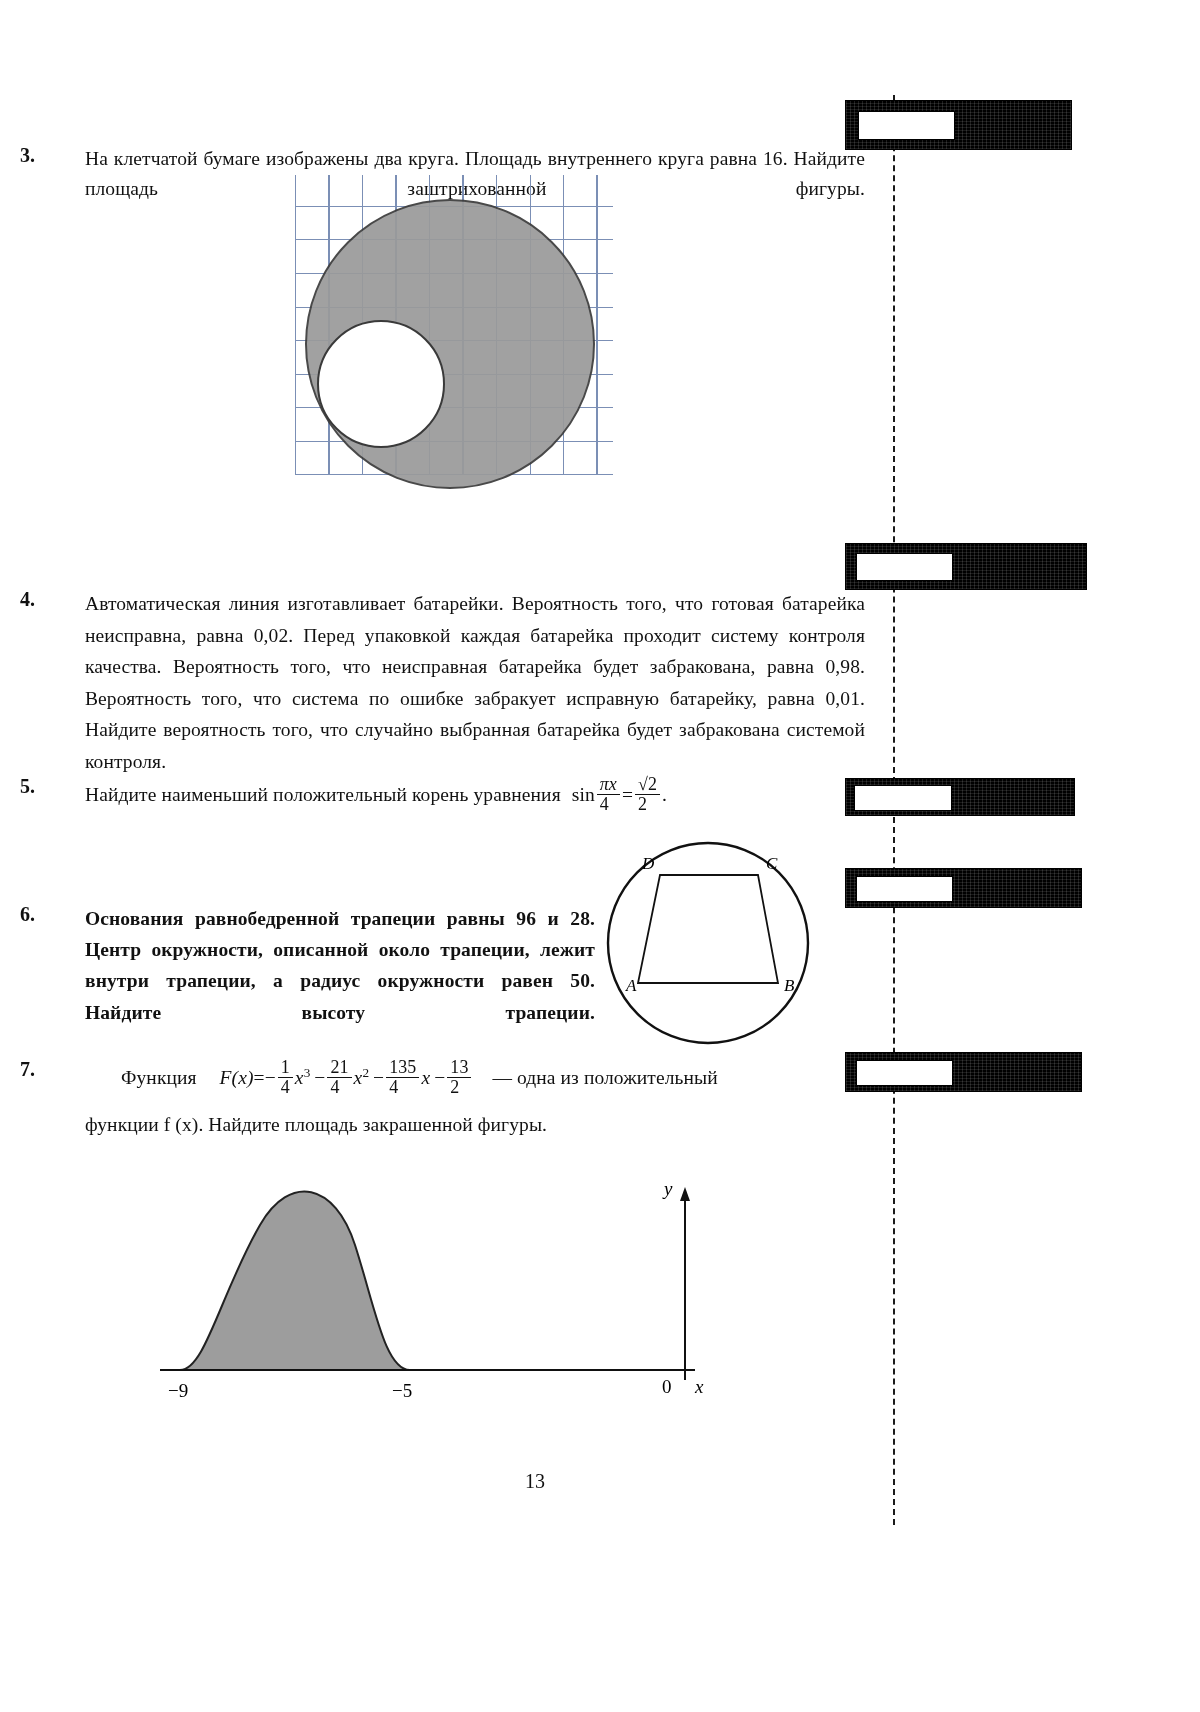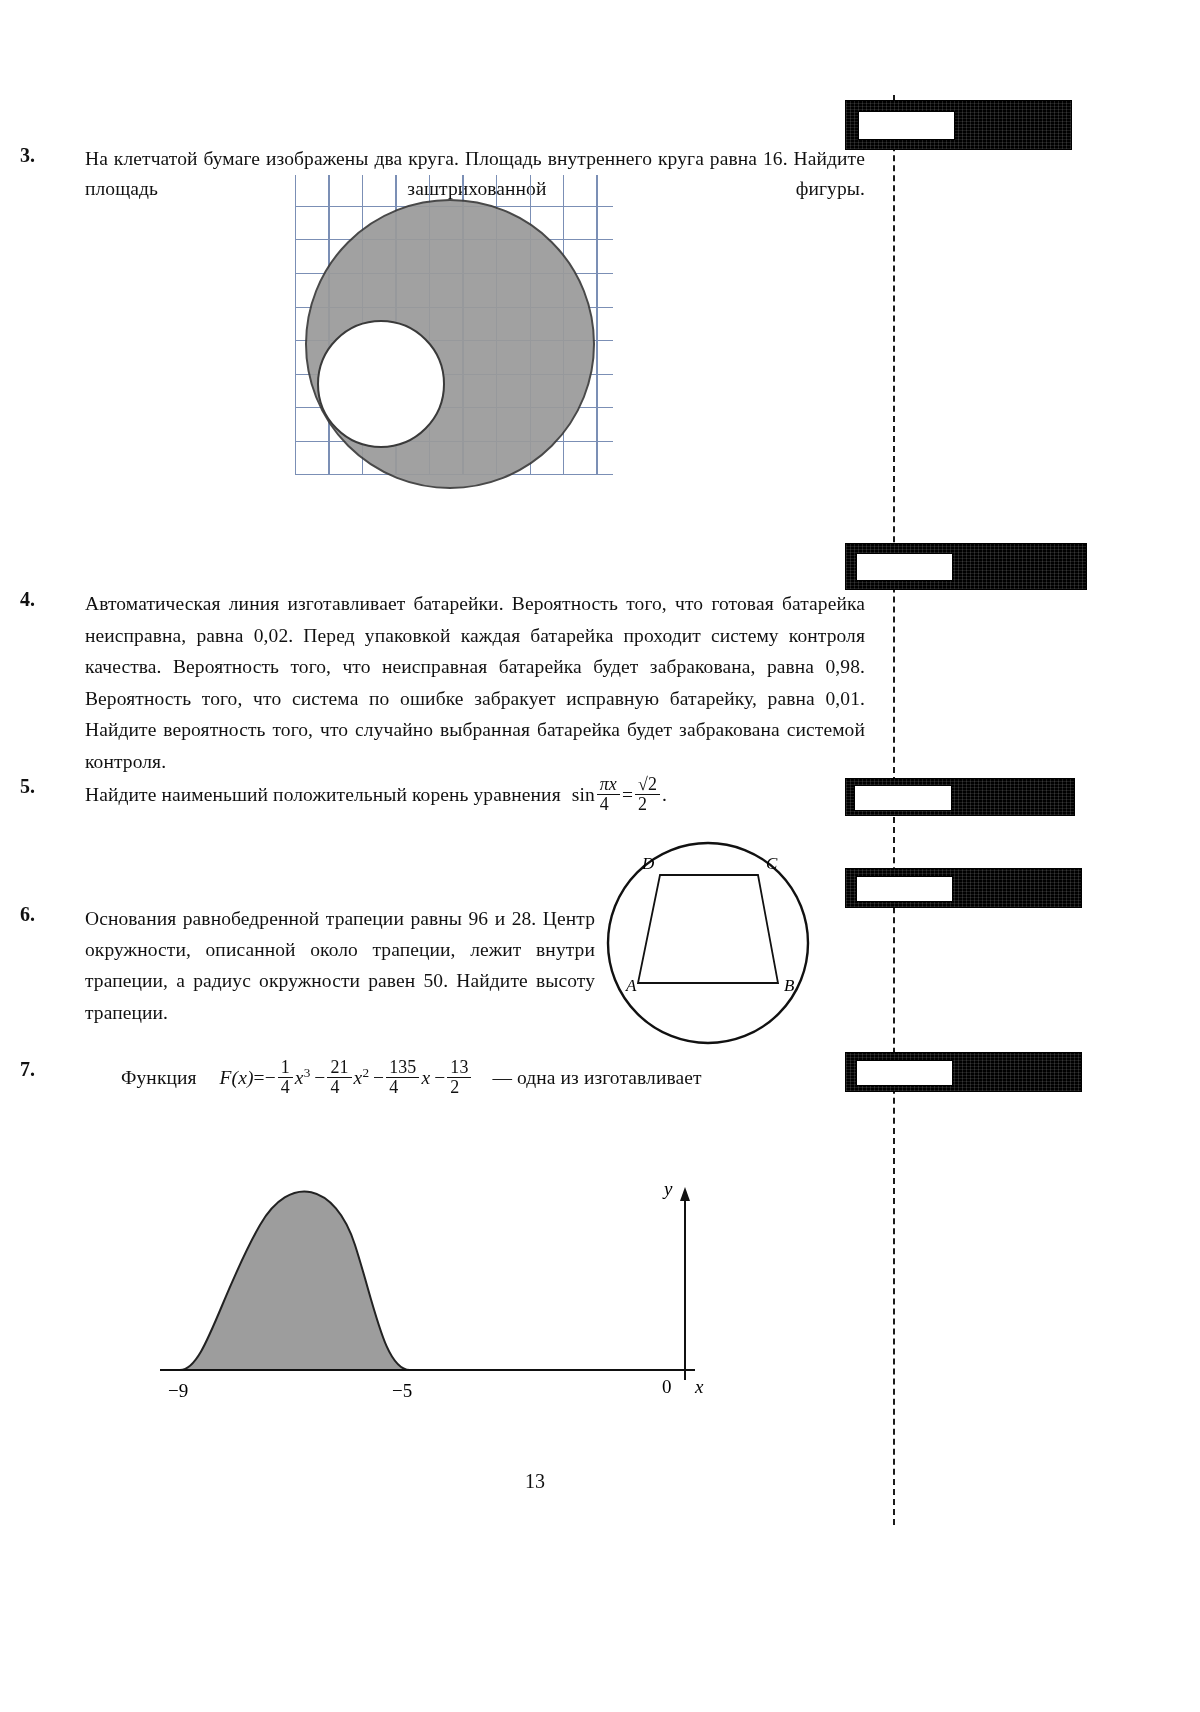--- a/index.html
+++ b/index.html
@@ -181,21 +181,21 @@
         <span style="margin-left:6px;">
           <span>sin</span><span class="frac"><span class="n it">πx</span><span class="d">4</span></span><span>=</span><span class="frac"><span class="n">√2</span><span class="d">2</span></span><span>.</span>
         </span>
       </div>
     </div>
   </div>
 
   <div class="col-left" style="top:855px;width:600px;">
     <div class="task">
       <div class="num">6.</div>
-      <div class="body justify-all" style="width:510px;line-height:1.6;">Основания равнобедренной трапеции равны 96 и 28. Центр окружности, описанной около трапеции, лежит внутри трапеции, а радиус окружности равен 50. Найдите высоту трапеции.</div>
+      <div class="body justify-all" style="width:510px;line-height:1.6;font-weight:bold;">Основания равнобедренной трапеции равны 96 и 28. Центр окружности, описанной около трапеции, лежит внутри трапеции, а радиус окружности равен 50. Найдите высоту трапеции.</div>
     </div>
   </div>
 
   <div class="fig-trap">
     <svg width="230" height="215" viewBox="0 0 230 215">
       <circle cx="108" cy="108" r="100" fill="none" stroke="#111" stroke-width="2.4"></circle>
       <polygon points="38,148 178,148 158,40 60,40" fill="none" stroke="#111" stroke-width="1.8"></polygon>
       <text x="26" y="156" font-size="17" font-style="italic" font-family="Liberation Serif, serif">A</text>
       <text x="184" y="156" font-size="17" font-style="italic" font-family="Liberation Serif, serif">B</text>
       <text x="166" y="34" font-size="17" font-style="italic" font-family="Liberation Serif, serif">C</text>
@@ -203,22 +203,23 @@
     </svg>
   </div>
 
   <div class="col-left" style="top:1052px;width:845px;">
     <div class="task">
       <div class="num">7.</div>
       <div class="body" style="line-height:1.75;">
         <div class="mathline" style="margin-top:6px;margin-left:36px;">
           <span>Функция</span>
           <span class="it" style="margin-left:18px;">F(x)</span><span>=</span><span><span>−</span><span class="frac"><span class="n">1</span><span class="d">4</span></span><span class="it">x</span><sup>3</sup></span><span style="margin-left:4px;"><span>−</span><span class="frac"><span class="n">21</span><span class="d">4</span></span><span class="it">x</span><sup>2</sup></span><span style="margin-left:4px;"><span>−</span><span class="frac"><span class="n">135</span><span class="d">4</span></span><span class="it">x</span></span><span style="margin-left:4px;"><span>−</span><span class="frac"><span class="n">13</span><span class="d">2</span></span></span>
-          <span style="margin-left:14px;">— одна из изготавливает</span>
+          <span style="margin-left:14px;">— одна из положительный</span>
         </div>
+        <div style="margin-top:10px;">функции f (x). Найдите площадь закрашенной фигуры.</div>
       </div>
     </div>
   </div>
 
   <div class="fig-graph">
     <svg width="580" height="250" viewBox="0 0 580 250">
 
       <path d="M 30,195 C 55,195 70,120 110,50 C 140,-2 185,8 205,70 C 225,132 235,195 260,195 Z" fill="#9d9d9d" stroke="#222" stroke-width="2"></path>
 
       <line x1="10" y1="195" x2="545" y2="195" stroke="#111" stroke-width="2"></line>

